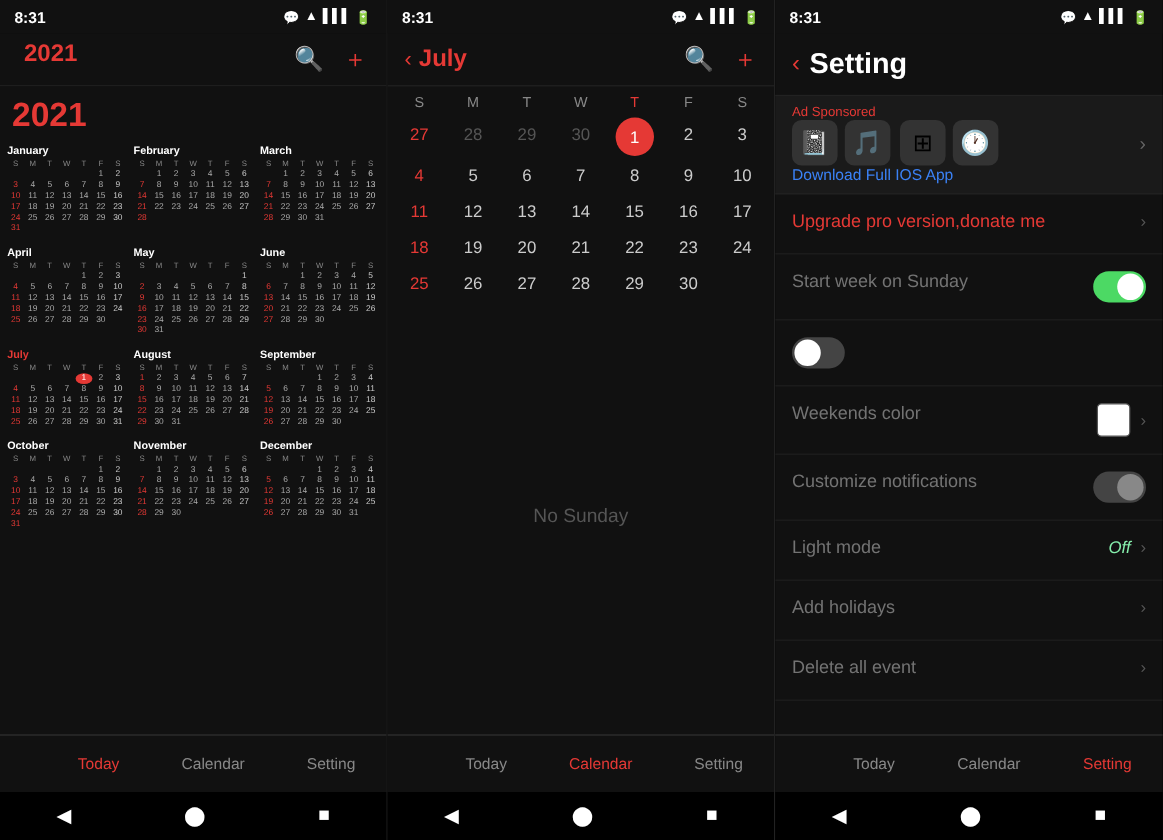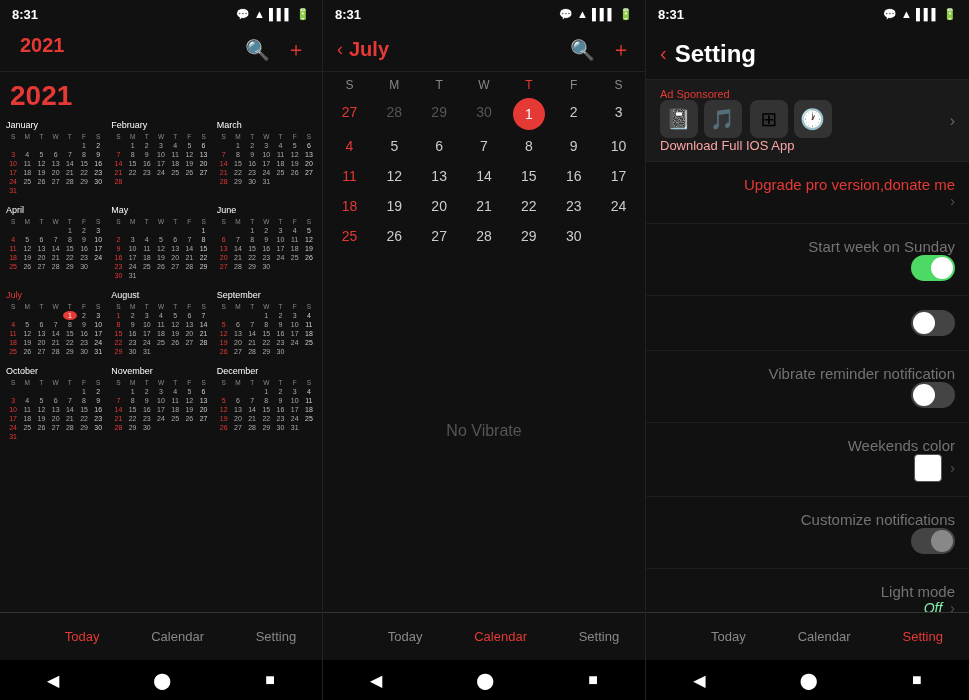--- a/index.html
+++ b/index.html
@@ -65,21 +65,21 @@
     }
     .months-grid {
       display: grid;
       grid-template-columns: repeat(3, 1fr);
       gap: 10px 6px;
     }
     .mini-month { }
     .mini-month-title {
       color: #fff;
       font-size: 9px;
-      font-weight: 400;
+      font-weight: 700;
       margin-bottom: 2px;
     }
     .mini-month-title.red { color: #e53935; }
     .mini-cal {
       width: 100%;
     }
     .mini-cal-row {
       display: grid;
       grid-template-columns: repeat(7, 1fr);
       gap: 0;
@@ -227,33 +227,32 @@
     .ad-label { color: #e53935; font-size: 11px; }
     .ad-content { display: flex; align-items: center; gap: 8px; }
     .app-icons { display: flex; gap: 6px; }
     .app-icon {
       width: 38px; height: 38px;
       background: #333;
       border-radius: 8px;
       display: flex; align-items: center; justify-content: center;
       font-size: 20px;
     }
-    .ad-text { color: #fca5a5; font-size: 13px; font-weight: 500; }
+    .ad-text { color: #3b82f6; font-size: 13px; font-weight: 500; }
     .ad-chevron { color: #666; font-size: 16px; }
 
     .settings-list { flex: 1; overflow-y: auto; }
     .setting-row {
       display: flex;
-      align-items: flex-end;
+      align-items: flex-start;
       justify-content: space-between;
       padding: 14px 14px;
       border-bottom: 1px solid #1e1e1e;
       cursor: pointer;
       min-height: 50px;
-      flex-direction: column;
     }
     .setting-label { color: #737373; font-size: 15px; }
     .setting-label.red { color: #e53935; }
     .setting-right { display: flex; align-items: center; gap: 8px; }
     .setting-value { color: #86efac; font-size: 14px; font-style: italic; }
     .chevron-right { color: #555; font-size: 14px; }
 
     
     .toggle {
       width: 44px; height: 26px;
@@ -1141,21 +1140,21 @@
       <div class="cal-cell sun">25</div>
       <div class="cal-cell">26</div>
       <div class="cal-cell">27</div>
       <div class="cal-cell">28</div>
       <div class="cal-cell">29</div>
       <div class="cal-cell">30</div>
       <div class="cal-cell sat"></div>
     </div>
 
   <div class="no-events">
-    <span>No Vibrate</span>
+    <span>No Sunday</span>
   </div>
 
   <div class="bottom-nav">
     <button class="nav-btn">Today</button>
     <button class="nav-btn active">Calendar</button>
     <button class="nav-btn">Setting</button>
   </div>
 
   <div class="sys-nav">
     <button class="sys-nav-btn">◀</button>
@@ -1215,28 +1214,20 @@
         </div>
       </div>
       <div class="setting-row">
         <div class="setting-right">
           <div class="toggle off">
             <div class="toggle-knob"></div>
           </div>
         </div>
       </div>
       <div class="setting-row">
-        <span class="setting-label">Vibrate reminder notification</span>
-        <div class="setting-right">
-          <div class="toggle off">
-            <div class="toggle-knob"></div>
-          </div>
-        </div>
-      </div>
-      <div class="setting-row">
         <span class="setting-label">Weekends color</span>
         <div class="setting-right">
           <div class="color-swatch" style="background: rgb(255, 255, 255);"></div>
           <span class="chevron-right">›</span>
         </div>
       </div>
       <div class="setting-row">
         <span class="setting-label">Customize notifications</span>
         <div class="setting-right">
           <div class="partial-toggle">

